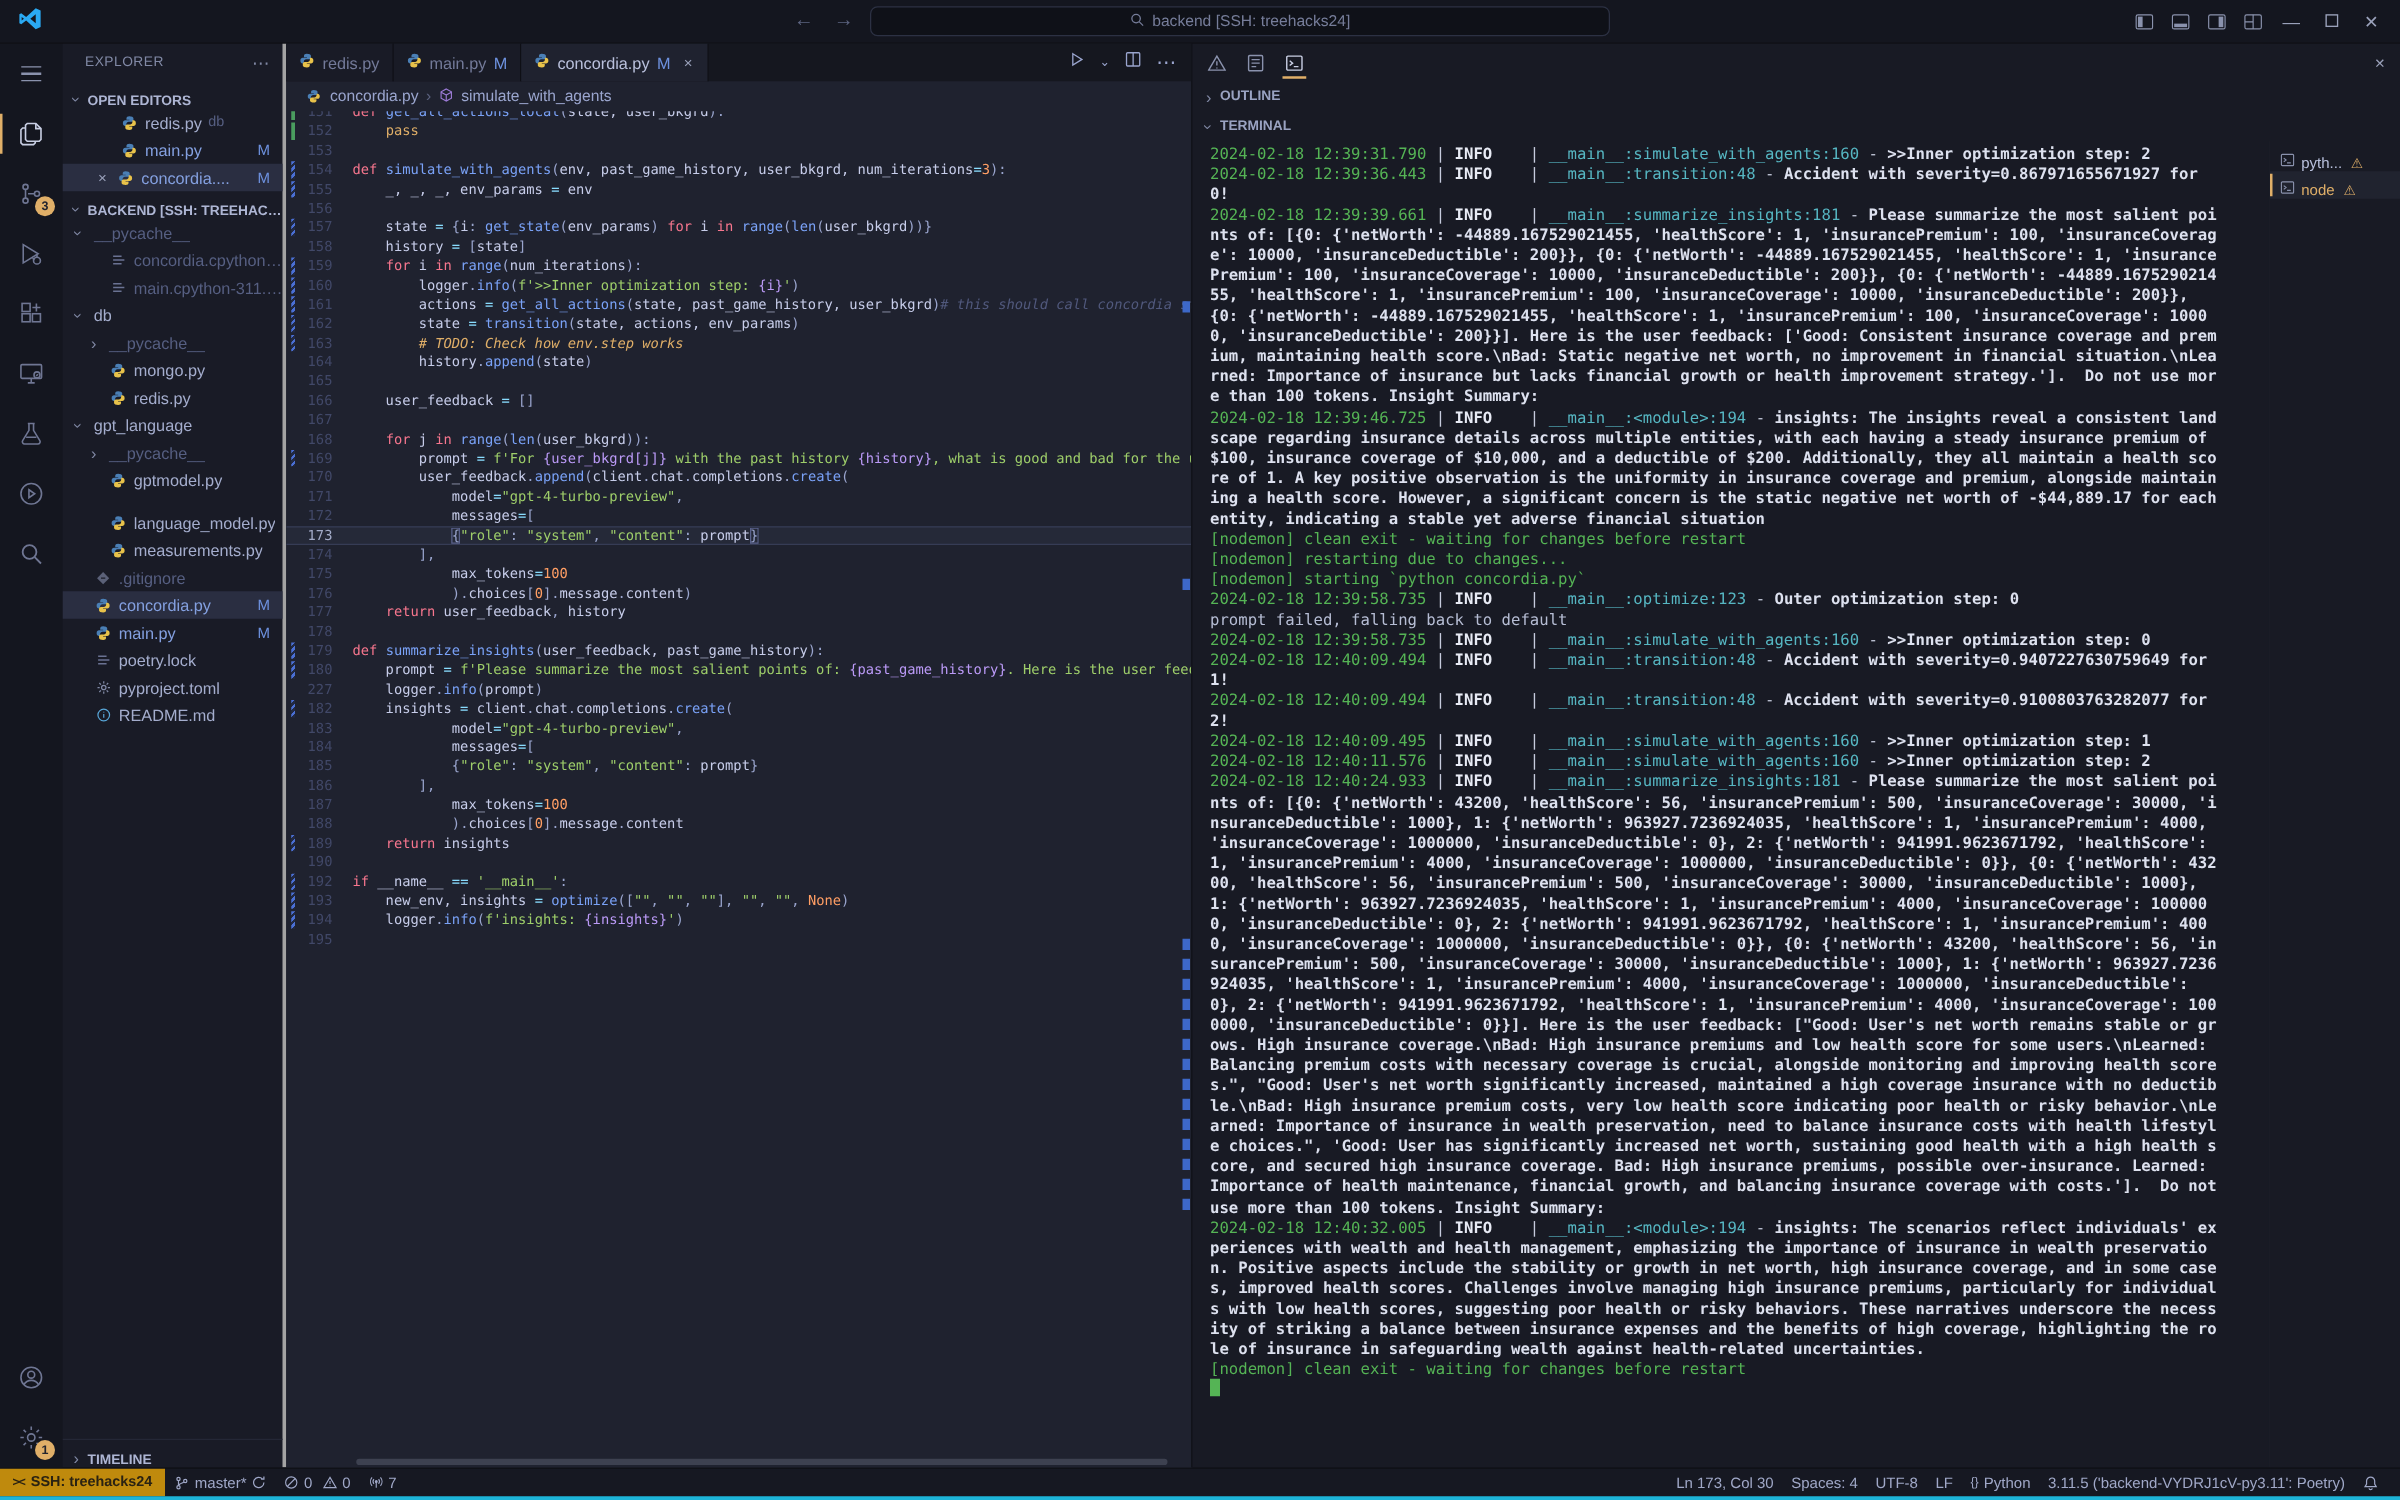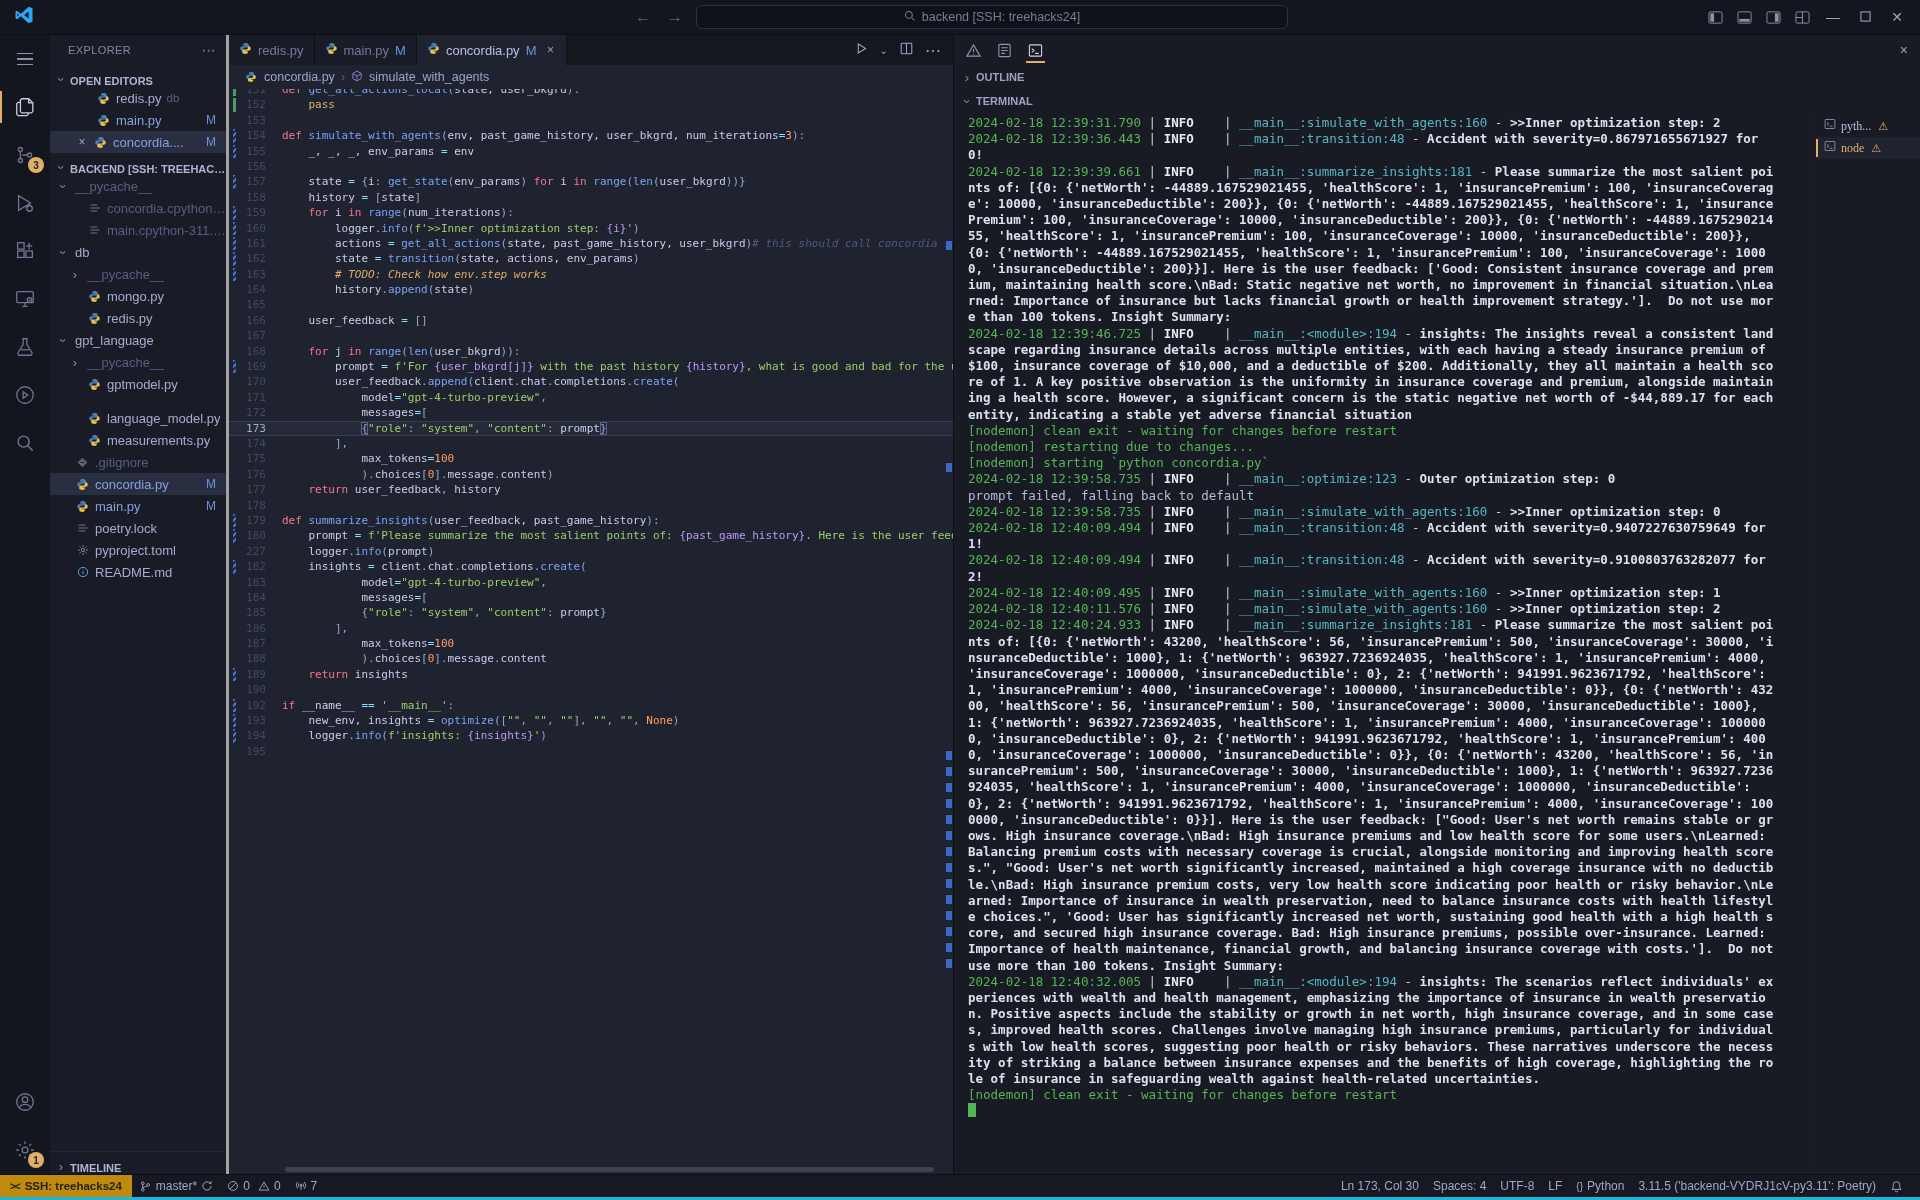--- a/index.html
+++ b/index.html
@@ -78,21 +78,21 @@
   .ph-ico.active{color:#c9cfe4;}
   .ph-ico.active::after{content:"";position:absolute;left:-2px;right:-2px;bottom:2px;height:2px;background:#e0af68;}
   .ph-close{margin-left:auto;color:#9aa1ba;font-size:14px;}
   .panel-sec-h{height:24px;display:flex;align-items:center;font-size:11px;font-weight:bold;color:#9aa3c2;padding-left:6px;gap:2px;flex:none;}
   .termwrap{flex:1;display:flex;min-height:0;}
   .termlog{width:806px;flex:none;padding:2px 0 4px 14px;font-family:"DejaVu Sans Mono",monospace;font-size:12.5px;line-height:16.2px;white-space:pre-wrap;word-break:break-all;overflow:hidden;color:#b6bdd4;}
   .tl-t{color:#55b455}.tl-p{color:#c6cbdd}.tl-l{color:#e8ebf5;font-weight:bold}
   .tl-s{color:#56b6c2}.tl-m{color:#dde1ef;font-weight:bold}.tl-g{color:#55b455}.tl-d{color:#b6bdd4}
   .tl-cursor{display:inline-block;width:8px;height:14px;background:#55b455;vertical-align:-2px;}
   .termside{margin-left:auto;width:104px;flex:none;padding-top:2px;border-left:1px solid #23263333;}
-  .ts-row{height:22px;display:flex;align-items:center;gap:5px;padding-left:8px;font-size:12px;color:#b8c0dd;position:relative;white-space:nowrap;overflow:hidden;font-family:Liberation Serif, serif;}
+  .ts-row{height:22px;display:flex;align-items:flex-end;gap:5px;padding-left:8px;font-size:12px;color:#b8c0dd;position:relative;white-space:nowrap;overflow:hidden;}
   .ts-row.active{background:#20232f;}
   .ts-row.active::before{content:"";position:absolute;left:0;top:2px;bottom:2px;width:2px;background:#e0af68;}
   .ts-warn{color:#e0af68;font-size:11px;margin-left:2px;}
   .ts-label.warncolor{color:#e0af68;}
   
   .statusbar{height:22px;background:#161822;border-top:1px solid #0e0f15;display:flex;align-items:center;font-size:12px;color:#a0a8c8;flex:none;}
   .remote{background:#bf8a0d;color:#2a2212;height:100%;display:flex;align-items:center;padding:0 10px;gap:5px;font-weight:bold;font-size:11.5px;flex:none;}
   .sb-item{display:flex;align-items:center;gap:4px;padding:0 7px;height:100%;}
   .sb-right{margin-left:auto;display:flex;align-items:center;padding-right:10px;}
   .focusline{height:3px;background:#1db4d8;flex:none;}

